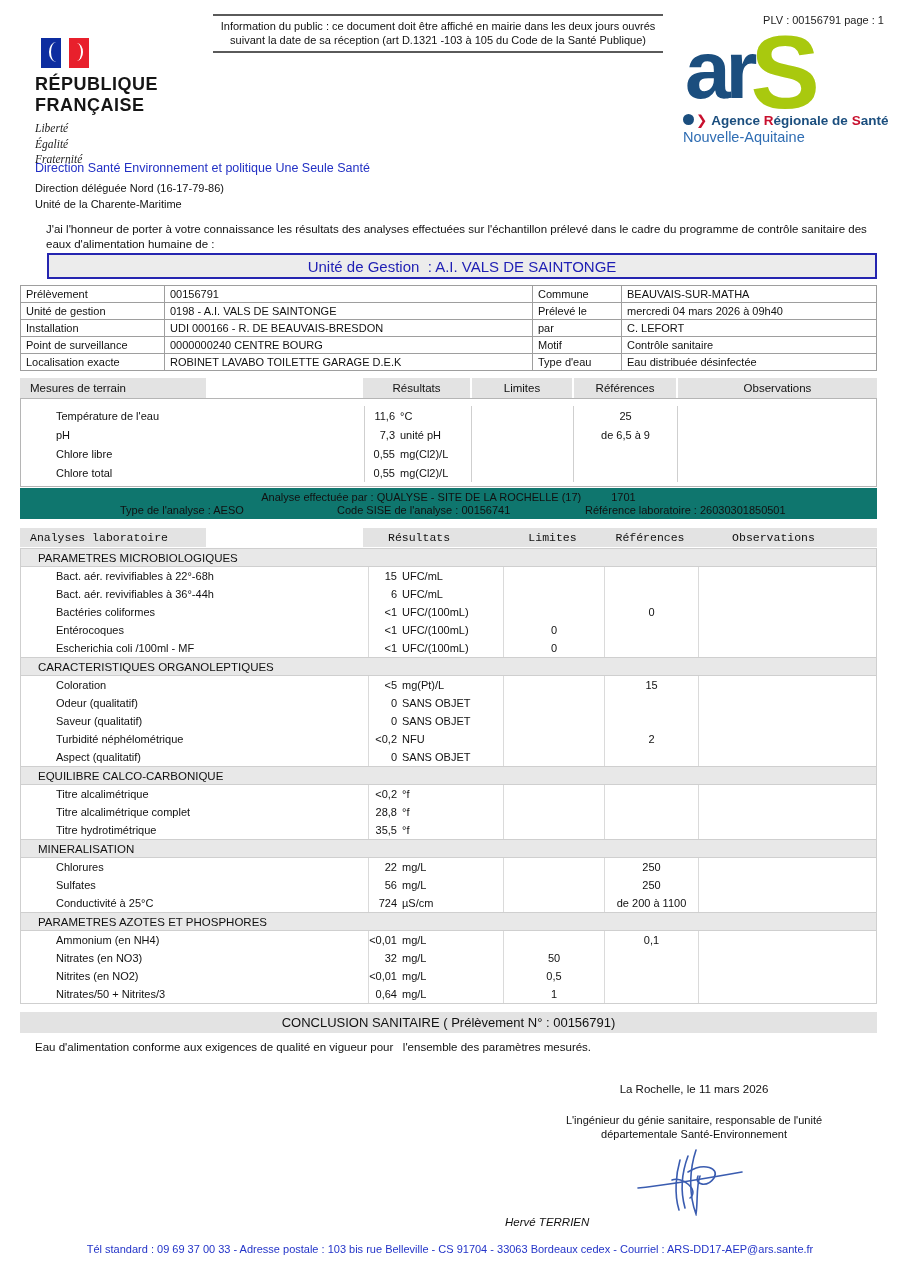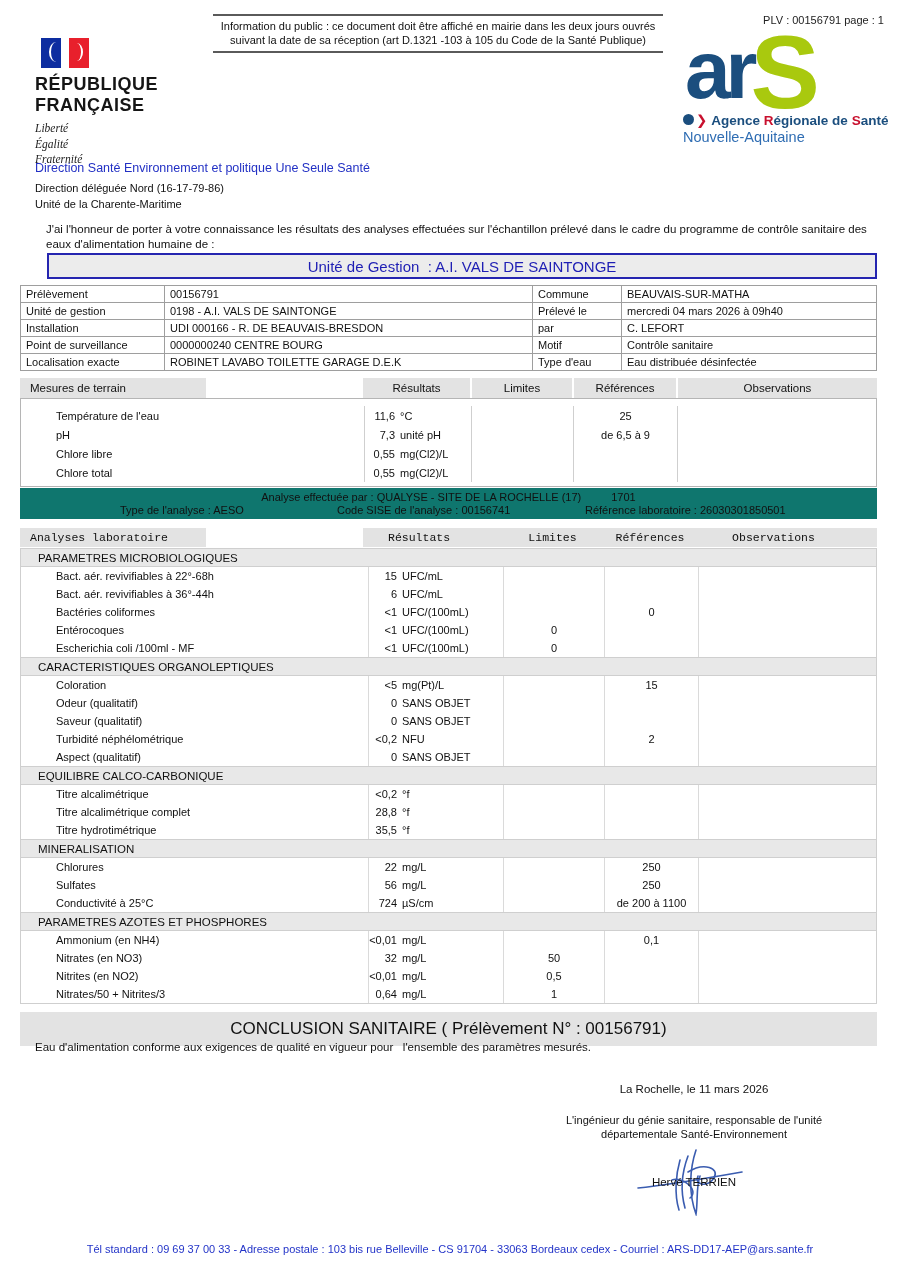--- a/index.html
+++ b/index.html
@@ -98,29 +98,29 @@
   .lrows{border-left:1px solid #cfcfcf;border-right:1px solid #cfcfcf;border-top:1px solid #cfcfcf;background:#fff;}
   .lab .last{border-bottom:1px solid #cfcfcf;}
   .lrow{display:grid;grid-template-columns:347px 135px 101px 94px 180px;height:18px;align-items:center;font-size:11px;}
   .lrow .c{height:100%;display:flex;align-items:center;border-left:1px solid #dadada;}
   .lrow .c.name{border-left:none;padding-left:35px;}
   .lrow .num{display:inline-block;width:28px;text-align:right;}
   .lrow .unit{margin-left:5px;}
   .lrow .cc{justify-content:center;}
 
   
-  .conclusion-band{position:absolute;top:1012px;left:20px;width:857px;height:34px;background:#e3e3e3;
-                   display:flex;align-items:center;justify-content:center;font-size:17px;}
+  .conclusion-band{position:absolute;top:1012px;left:20px;width:857px;height:21px;background:#e3e3e3;
+                   display:flex;align-items:center;justify-content:center;font-size:13px;}
   .conclusion-text{position:absolute;top:1041px;left:35px;font-size:11.5px;white-space:pre;}
 
   
   .place-date{position:absolute;top:1083px;left:505px;width:378px;text-align:center;font-size:11.5px;}
   .role{position:absolute;top:1113px;left:505px;width:378px;text-align:center;font-size:11px;line-height:1.3;}
   .sig{position:absolute;top:1146px;left:630px;}
-  .signer{position:absolute;top:1176px;left:505px;width:378px;text-align:center;font-size:11.5px;}
+  .signer{position:absolute;top:1216px;left:505px;width:378px;text-align:left;font-size:11.5px;font-style:italic;}
 
   .footer{position:absolute;top:1243px;left:0;width:100%;text-align:center;font-size:11px;color:#2334c8;}
 </style>
 </head>
 <body>
 
 <div class="page">
 
   <div class="plv">PLV : 00156791   page : 1</div>
 

